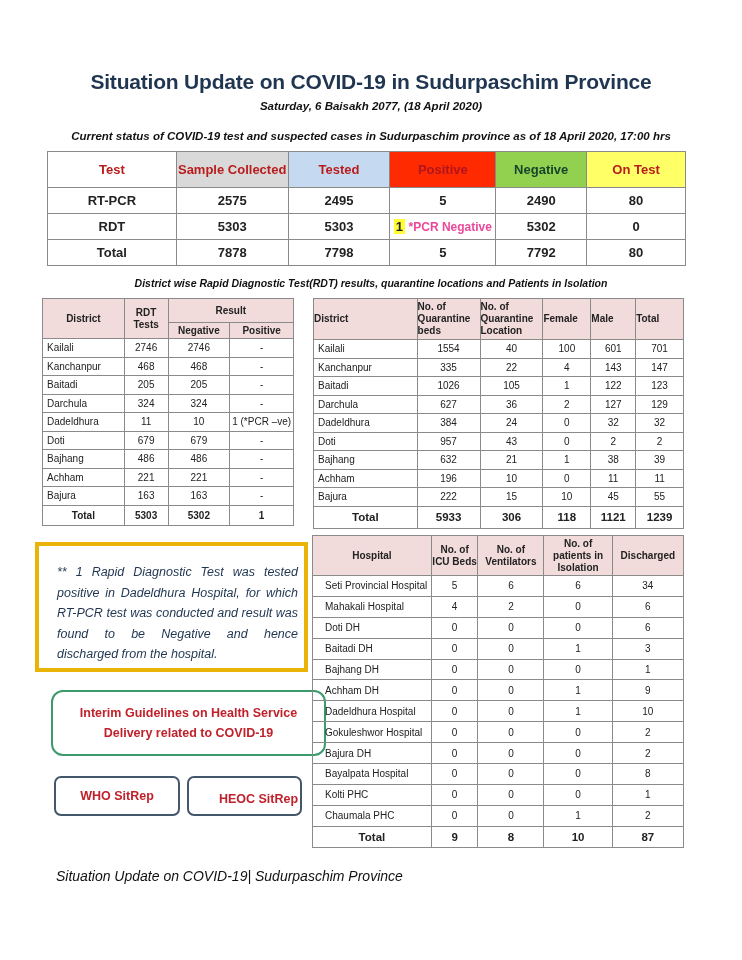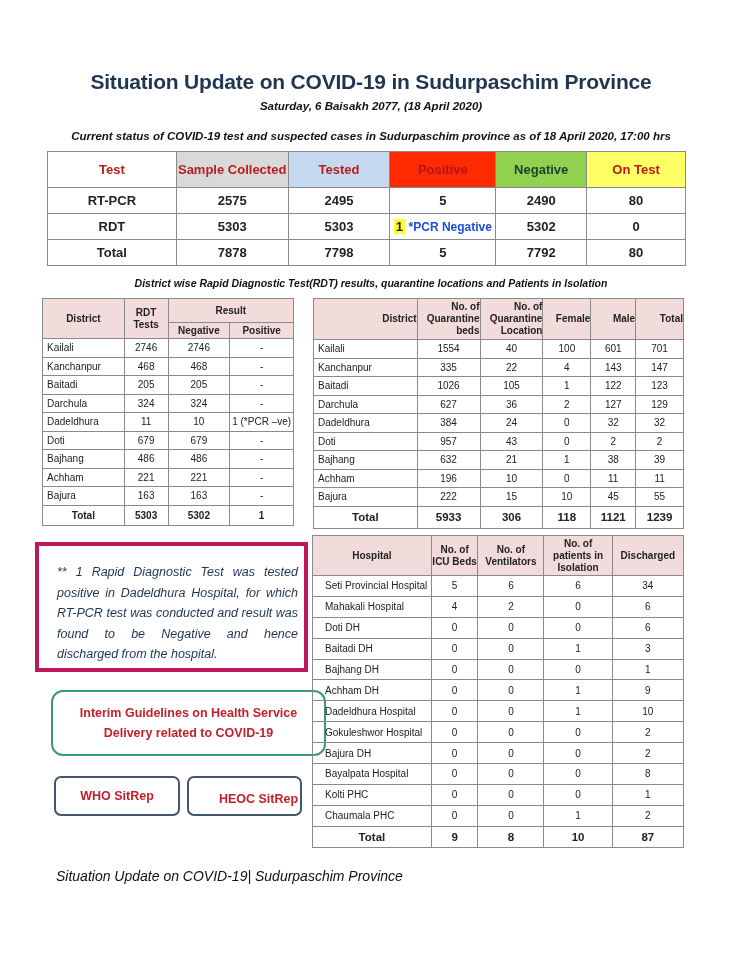--- a/index.html
+++ b/index.html
@@ -21,51 +21,51 @@
   .main-table .c1 { width: 112px; }
   .main-table .c2 { width: 102px; }
   .main-table .c3 { width: 106px; }
   .main-table .c4 { width: 91px; }
   .main-table .c5 { width: 99px; }
   .h-sample { background: #d9d9d9; }
   .h-tested { background: #c5d9f1; }
   .h-positive { background: #ff2a00; color: #b0151d !important; }
   .h-negative { background: #92d050; color: #17452b !important; }
   .h-ontest { background: #ffff66; }
-  .pcr-note { color: #1d4ed8; font-size: 12px; margin-top: 16px; }
+  .pcr-note { color: #ec4899; font-size: 12px; margin-top: 16px; }
   .hl { background: #ffff33; padding: 0 2px; }
 
   .district-caption { position: absolute; top: 277px; left: 0; width: 742px; text-align: center; font-size: 10.5px; font-style: italic; font-weight: bold; color: #111; }
 
   
   .rdt-table { position: absolute; top: 298px; left: 42px; width: 252px; }
   .rdt-table th { background: #f2dcdb; font-size: 10px; font-weight: bold; text-align: center; line-height: 12px; }
   .rdt-table td { height: 18.5px; font-size: 10px; text-align: center; }
   .rdt-table td.name { text-align: left; padding-left: 4px; }
   .rdt-table tr.total td { font-weight: bold; height: 20px; }
   .rdt-table tr.total td.name { text-align: center; padding-left: 0; }
 
   
   .q-table { position: absolute; top: 298px; left: 313px; width: 371px; }
-  .q-table th { background: #f2dcdb; font-size: 10px; font-weight: bold; text-align: right; line-height: 12px; height: 41px; }
+  .q-table th { background: #f2dcdb; font-size: 10px; font-weight: bold; text-align: left; line-height: 12px; height: 41px; }
   .q-table td { height: 18.5px; font-size: 10px; text-align: center; }
   .q-table td.name { text-align: left; padding-left: 4px; }
   .q-table tr.total td { font-weight: bold; font-size: 11.5px; height: 22px; }
   .q-table tr.total td.name { text-align: center; padding-left: 0; }
 
   
   .h-table { position: absolute; top: 535px; left: 312px; width: 372px; }
   .h-table th { background: #f2dcdb; font-size: 10px; font-weight: bold; text-align: center; line-height: 12px; height: 40px; }
   .h-table td { height: 20.9px; font-size: 10px; text-align: center; }
   .h-table td.name { text-align: left; padding-left: 12px; }
   .h-table tr.total td { font-weight: bold; font-size: 11.5px; height: 21px; }
   .h-table tr.total td.name { text-align: center; padding-left: 0; }
 
   
-  .note-box { position: absolute; top: 542px; left: 35px; width: 273px; height: 130px; border: 4px solid #be185d; padding: 16px 6px 8px 18px; }
+  .note-box { position: absolute; top: 542px; left: 35px; width: 273px; height: 130px; border: 4px solid #eab308; padding: 16px 6px 8px 18px; }
   .note-text { font-size: 12.5px; font-style: italic; color: #1f3550; text-align: justify; text-align-last: left; line-height: 20.5px; }
 
   
   .btn { position: absolute; border: 2px solid; display: flex; align-items: center; justify-content: center; text-align: center; font-weight: bold; color: #c0212b; cursor: pointer; }
   .btn-guidelines { top: 690px; left: 51px; width: 275px; height: 66px; border-color: #3c9b6a; border-radius: 12px; font-size: 12.5px; line-height: 20px; }
   .btn-who { top: 776px; left: 54px; width: 126px; height: 40px; border-color: #43566b; border-radius: 7px; font-size: 12.5px; }
   .btn-heoc { top: 776px; left: 187px; width: 115px; height: 40px; border-color: #43566b; border-radius: 7px; font-size: 12.5px; padding-top: 6px; padding-left: 28px; }
 
   .footer { position: absolute; top: 868px; left: 56px; font-size: 14px; font-style: italic; font-weight: normal; color: #111; }
 </style>

